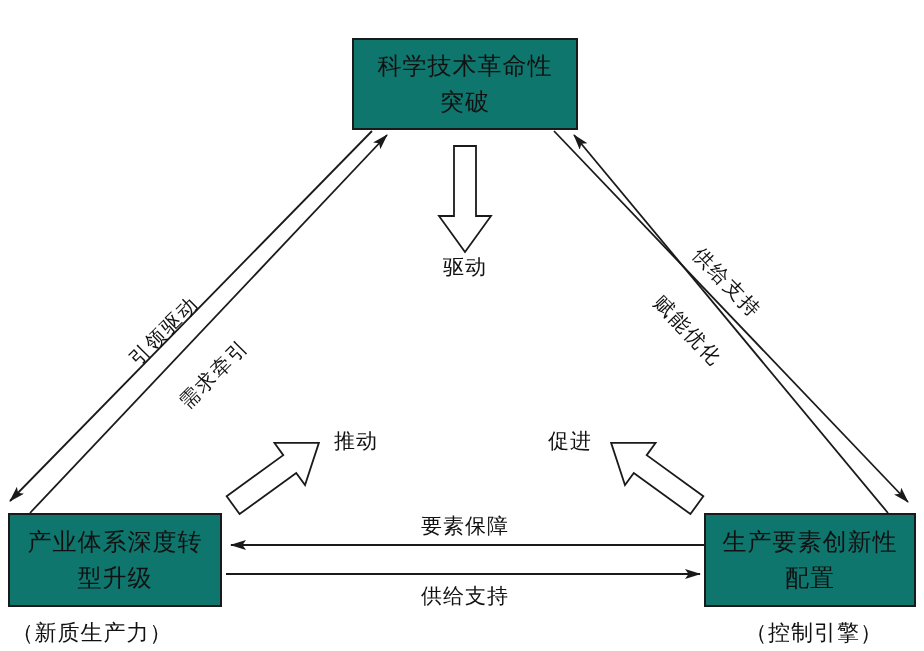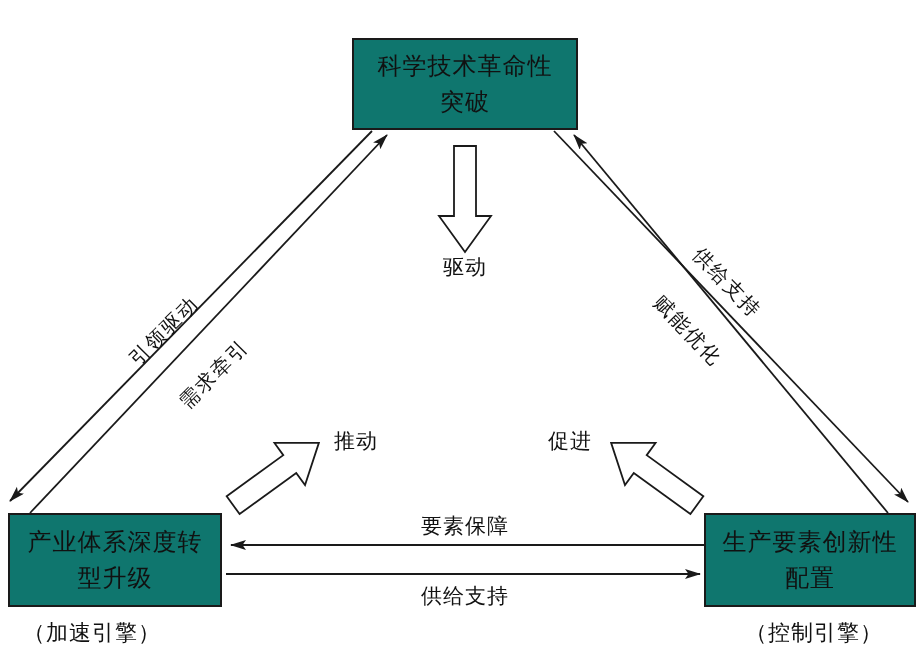--- a/index.html
+++ b/index.html
@@ -81,21 +81,21 @@
   <div class="node" style="left:8px; top:513px; width:214px; height:94px;">
     <span>产业体系深度转
 型升级</span>
   </div>
   <div class="node" style="left:704px; top:513px; width:212px; height:94px;">
     <span>生产要素创新性
 配置</span>
   </div>
 
 
-  <div class="lbl engine" style="left:92px; top:633px;">（加速引擎）</div>
+  <div class="lbl engine" style="left:92px; top:633px;">（新质生产力）</div>
   <div class="lbl engine" style="left:814px; top:633px;">（控制引擎）</div>
 
   <div class="lbl diag rot-l" style="left:164px; top:331px;">引领驱动</div>
   <div class="lbl diag rot-l" style="left:214px; top:374px;">需求牵引</div>
 
   <div class="lbl diag rot-r" style="left:727px; top:283px;">供给支持</div>
   <div class="lbl diag rot-r" style="left:688px; top:331px;">赋能优化</div>
 
   <div class="lbl" style="left:465px; top:526px;">要素保障</div>
   <div class="lbl" style="left:465px; top:596px;">供给支持</div>

